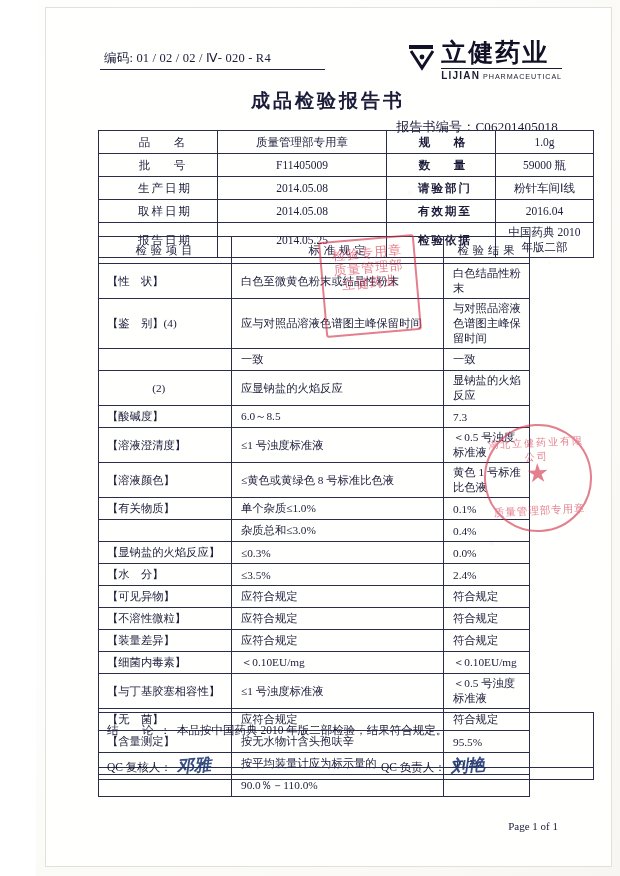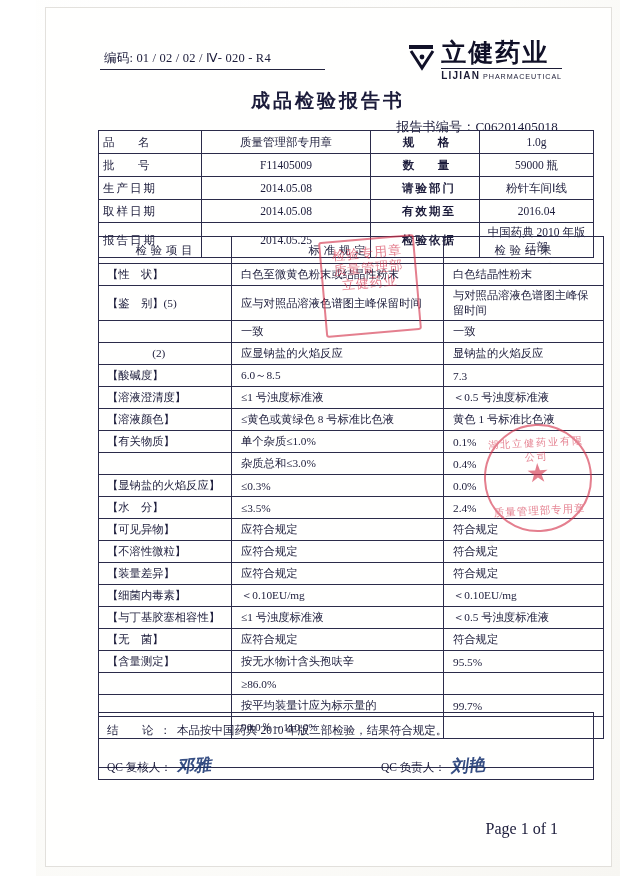--- a/index.html
+++ b/index.html
@@ -118,22 +118,23 @@
     border: 1px solid #2b2b4a;
     padding: 2px 6px;
     height: 18px;
     vertical-align: middle;
   }
   #info-table {
     left: 62px; top: 130px;
     width: 496px;
   }
   #info-table td.lbl {
+    text-align: center;
     letter-spacing: 6px;
-    padding-left: 4px;
+    padding-left: 20px;
     width: 92px;
     font-size: 11.5px;
   }
   #info-table td.lbl.tight { letter-spacing: 2px; }
   #info-table td.val {
     text-align: center;
     width: 156px;
   }
   #info-table td.lbl2 {
     text-align: center;
@@ -142,21 +143,21 @@
     width: 88px;
     font-weight: bold;
   }
   #info-table td.lbl2.tight { letter-spacing: 2px; }
   #info-table td.val2 {
     text-align: center;
   }
 
   #result-table {
     left: 62px; top: 236px;
-    width: 506px;
+    width: 432px;
   }
   #result-table td {
     height: 17px;
     font-size: 11.3px;
   }
   #result-table .hd {
     text-align: center;
     letter-spacing: 4px;
     font-weight: normal;
     height: 22px;
@@ -202,21 +203,21 @@
     color: #14306e;
     transform: skewX(-12deg) rotate(-4deg);
     display: inline-block;
     margin-left: 6px;
     font-weight: bold;
     opacity: .85;
   }
   .page-foot {
     position: absolute;
     right: 62px; top: 820px;
-    font-size: 16px;
+    font-size: 11px;
   }
 
   
   .stamp {
     position: absolute;
     pointer-events: none;
     color: #d4314a;
     opacity: .62;
   }
   #stamp-square {
@@ -336,21 +337,21 @@
         <td class="hd c-item">检验项目</td>
         <td class="hd c-std">标准规定</td>
         <td class="hd c-res">检验结果</td>
       </tr>
       <tr>
         <td class="c-item">【性　状】</td>
         <td class="c-std">白色至微黄色粉末或结晶性粉末</td>
         <td class="c-res">白色结晶性粉末</td>
       </tr>
       <tr>
-        <td class="c-item">【鉴　别】(5)</td>
+        <td class="c-item">【鉴　别】(4)</td>
         <td class="c-std">应与对照品溶液色谱图主峰保留时间</td>
         <td class="c-res">与对照品溶液色谱图主峰保留时间</td>
       </tr>
       <tr>
         <td class="c-item"></td>
         <td class="c-std">一致</td>
         <td class="c-res">一致</td>
       </tr>
       <tr>
         <td class="c-item">　　　　(2)</td>
@@ -419,25 +420,20 @@
       </tr>
       <tr>
         <td class="c-item">【无　菌】</td>
         <td class="c-std">应符合规定</td>
         <td class="c-res">符合规定</td>
       </tr>
       <tr>
         <td class="c-item">【含量测定】</td>
         <td class="c-std">按无水物计含头孢呋辛</td>
         <td class="c-res">95.5%</td>
-      </tr>
-      <tr>
-        <td class="c-item"></td>
-        <td class="c-std">≥86.0%</td>
-        <td class="c-res"></td>
       </tr>
       <tr>
         <td class="c-item"></td>
         <td class="c-std">按平均装量计应为标示量的</td>
         <td class="c-res">99.7%</td>
       </tr>
       <tr>
         <td class="c-item"></td>
         <td class="c-std">90.0％－110.0%</td>
         <td class="c-res"></td>

